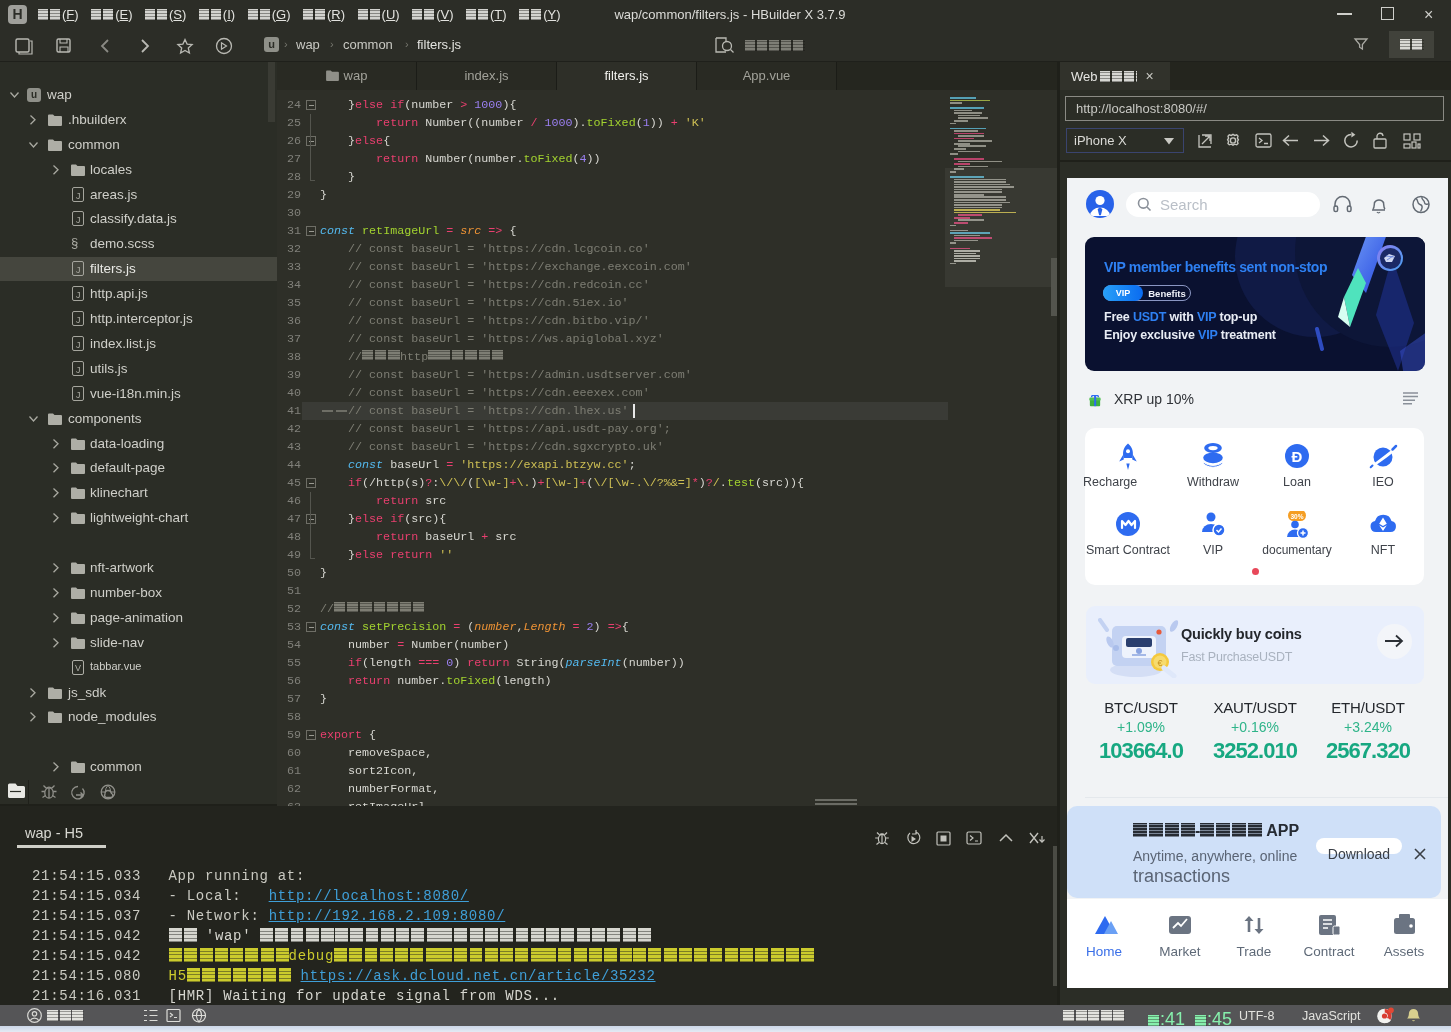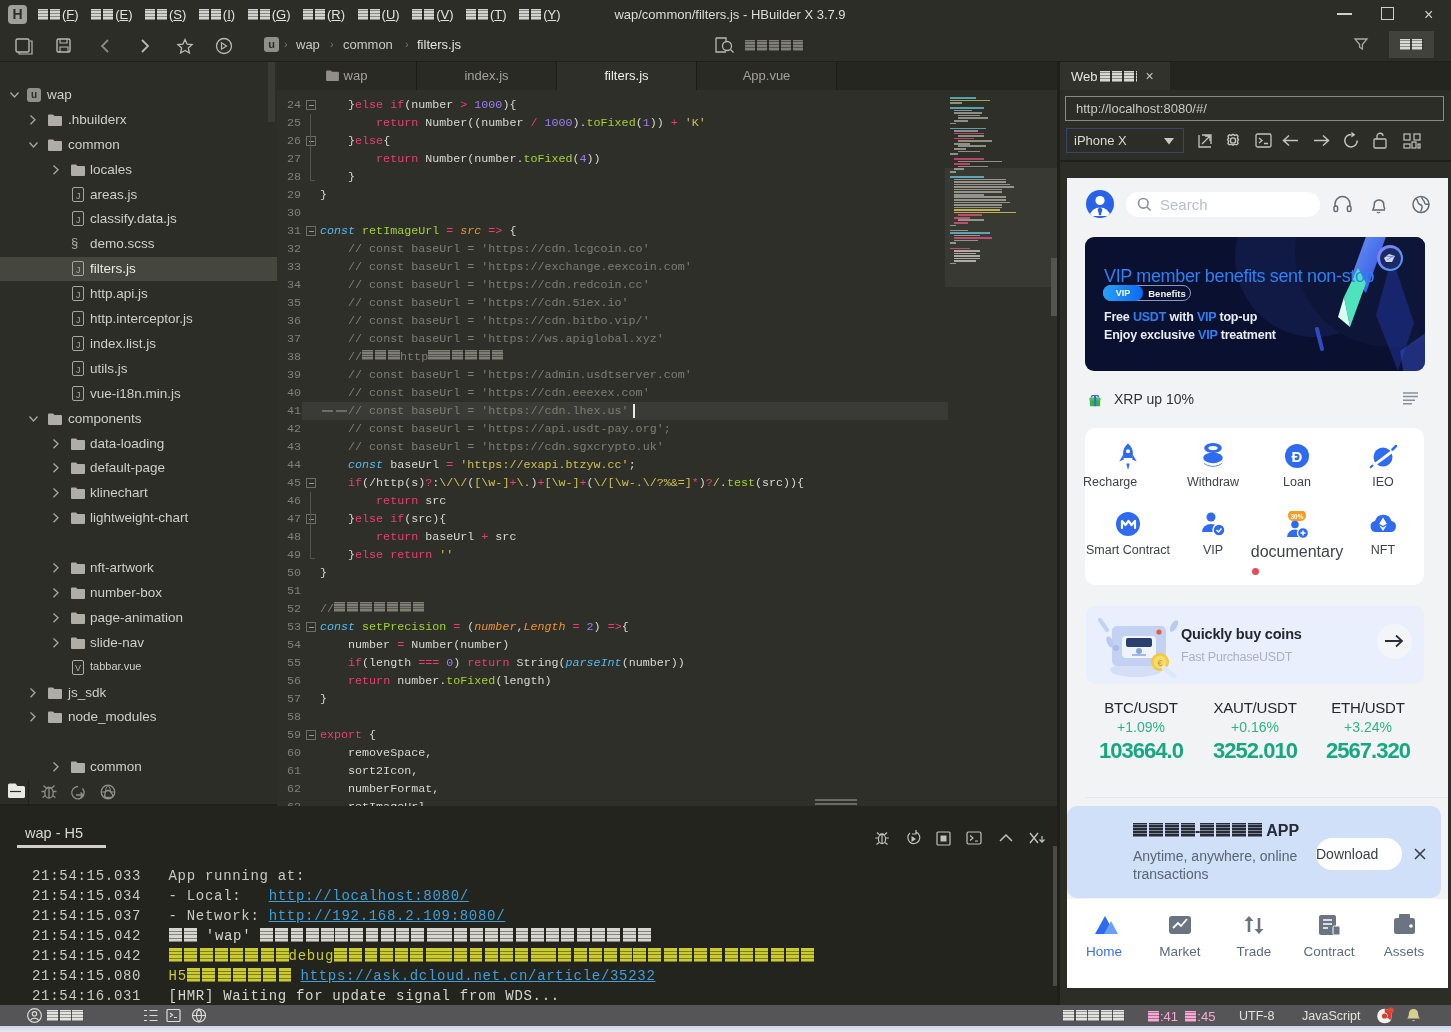--- a/index.html
+++ b/index.html
@@ -596,21 +596,21 @@
 <path d="M92 26 L114 92 L98 140 L76 84 Z" fill="#2136a0" opacity="0.5"></path>
 <path d="M100 120 L128 100 L128 146 L104 146 Z" fill="#3b54d8" opacity="0.45"></path>
 <path d="M17 98 l5 20" stroke="#3556d8" stroke-width="4" stroke-linecap="round" opacity="0.85"></path>
 </svg>
 <div class="abs" style="left:292px;top:8px;width:26px;height:26px;border-radius:50%;background:linear-gradient(135deg,#8a7cf0,#4aa0f0);"></div>
 <div class="abs" style="left:294.5px;top:10.5px;width:21px;height:21px;border-radius:50%;background:#1b2a66"></div>
 <svg class="abs" style="left:297px;top:13px" width="16" height="16" viewBox="0 0 16 16">
             <path d="M2 8 l5-4 6 2 -3 6 -6 0 z" fill="#cfd8f2"></path>
             <path d="M4 6 l8 1 M5 10 l6-4" stroke="#5b79d8" stroke-width="0.8"></path>
           </svg>
-<div class="abs" style="left:19px;top:29px;font-size:18px;font-weight:normal;color:#2e80f2;letter-spacing:-0.35px">VIP member benefits sent non-stop</div>
+<div class="abs" style="left:19px;top:22px;font-size:14px;font-weight:bold;color:#2e80f2;letter-spacing:-0.35px">VIP member benefits sent non-stop</div>
 <div class="abs" style="left:18px;top:48px;width:88px;height:16px;border:1px solid #8a96c2;border-radius:8.5px"></div>
 <div class="abs" style="left:18px;top:48px;width:40px;height:16px;border-radius:8.5px;background:linear-gradient(90deg,#28a0f8,#0a6bf0);color:#fff;font-size:9px;font-weight:bold;text-align:center;line-height:16px">VIP</div>
 <div class="abs" style="left:60px;top:48px;width:44px;height:16px;color:#f0f2f8;font-size:9.5px;font-weight:bold;text-align:center;line-height:17px">Benefits</div>
 <div class="abs" style="left:19px;top:73px;font-size:12.5px;letter-spacing:-0.2px;font-weight:bold;color:#e8ecf4">Free <span style="color:#2e80f2">USDT</span> with <span style="color:#2e80f2">VIP</span> top-up</div>
 <div class="abs" style="left:19px;top:91px;font-size:12.5px;letter-spacing:-0.2px;font-weight:bold;color:#e8ecf4">Enjoy exclusive <span style="color:#2e80f2">VIP</span> treatment</div>
 </div>
 <svg class="abs" style="left:22px;top:217px" width="12" height="12" viewBox="0 0 14 14">
           <rect x="1" y="4" width="12" height="9" rx="1" fill="#3db13d"></rect>
           <rect x="0.5" y="3" width="13" height="3.5" rx="1" fill="#52c252"></rect>
           <rect x="6" y="1.5" width="2.4" height="11.5" fill="#2e6bf0"></rect>
@@ -620,21 +620,21 @@
 <svg class="abs" style="left:336px;top:214px" width="15" height="13" viewBox="0 0 15 13" stroke="#8a9099" stroke-width="1.5">
           <path d="M0 1 h15 M0 4.6 h15 M0 8.2 h12 M0 11.8 h9"></path>
         </svg>
 <div class="abs" style="left:18px;top:250px;width:339px;height:157px;border-radius:10px;background:#fff"></div>
 <div class="abs" style="left:16px;top:297px;width:90px;text-align:left;font-size:12.5px;color:#3f434a">Recharge</div>
 <div class="abs" style="left:101px;top:297px;width:90px;text-align:center;font-size:12.5px;color:#3f434a">Withdraw</div>
 <div class="abs" style="left:185px;top:297px;width:90px;text-align:center;font-size:12.5px;color:#3f434a">Loan</div>
 <div class="abs" style="left:271px;top:297px;width:90px;text-align:center;font-size:12.5px;color:#3f434a">IEO</div>
 <div class="abs" style="left:6px;top:365px;width:110px;text-align:center;font-size:12.5px;color:#3f434a">Smart Contract</div>
 <div class="abs" style="left:91px;top:365px;width:110px;text-align:center;font-size:12.5px;color:#3f434a">VIP</div>
-<div class="abs" style="left:175px;top:365px;width:110px;text-align:center;font-size:16px;color:#3f434a">documentary</div>
+<div class="abs" style="left:175px;top:365px;width:110px;text-align:center;font-size:12px;color:#3f434a">documentary</div>
 <div class="abs" style="left:261px;top:365px;width:110px;text-align:center;font-size:12.5px;color:#3f434a">NFT</div>
 <svg class="abs" style="left:48px;top:265px" width="295" height="28" viewBox="0 0 295 28" fill="#2e6bf0">
 <g>
             <path d="M13 0.5 c4.5 3.5 6 9 4.2 14.5 l-8.4 0 c-1.8-5.5-.3-11 4.2-14.5 z"></path>
             <path d="M8.6 11 l-4.4 7.5 4.6-2 z M17.4 11 l4.4 7.5 -4.6-2 z"></path>
             <circle cx="13" cy="8.2" r="2" fill="#fff"></circle>
             <path d="M11.3 20.5 h3.4 l-1.7 6.5 z"></path>
           </g>
 <g transform="translate(85,0)">
             <path d="M13 0 a8.8 5 0 1 0 .01 0 z M13 2.9 a4.7 2.2 0 1 1 -.01 0 z" fill-rule="evenodd"></path>
@@ -709,22 +709,22 @@
 <div class="abs" style="left:128px;top:521px;width:120px;text-align:center;font-size:15px;letter-spacing:-0.2px;color:#24272c">XAUT/USDT</div>
 <div class="abs" style="left:128px;top:541px;width:120px;text-align:center;font-size:14px;color:#2eb489">+0.16%</div>
 <div class="abs" style="left:118px;top:560px;width:140px;text-align:center;font-size:22px;letter-spacing:-1px;font-weight:bold;color:#17a881">3252.010</div>
 <div class="abs" style="left:241px;top:521px;width:120px;text-align:center;font-size:15px;letter-spacing:-0.2px;color:#24272c">ETH/USDT</div>
 <div class="abs" style="left:241px;top:541px;width:120px;text-align:center;font-size:14px;color:#2eb489">+3.24%</div>
 <div class="abs" style="left:231px;top:560px;width:140px;text-align:center;font-size:22px;letter-spacing:-1px;font-weight:bold;color:#17a881">2567.320</div>
 <div class="abs" style="left:18px;top:619px;width:363px;height:1px;background:#e4e8ec"></div>
 <div class="abs" style="left:0;top:628px;width:374px;height:92px;border-radius:10px;background:#cfe0f8">
 <div class="abs" style="left:66px;top:16px;font-size:16px;font-weight:bold;color:#262b33"><span class="zd" style="width:62px"></span>-<span class="zd" style="width:62px"></span> APP</div>
 <div class="abs" style="left:66px;top:42px;font-size:14px;color:#5a6474">Anytime, anywhere, online</div>
-<div class="abs" style="left:66px;top:60px;font-size:14px;color:#5a6474">transactions</div>
-<div class="abs" style="left:249px;top:32px;width:86px;height:32px;border-radius:16px;background:#fff;line-height:32px;font-size:14px;color:#3a3f46">Download</div>
+<div class="abs" style="left:66px;top:60px;font-size:18px;color:#5a6474">transactions</div>
+<div class="abs" style="left:249px;top:32px;width:86px;height:16px;border-radius:16px;background:#fff;text-align:center;line-height:32px;font-size:14px;color:#3a3f46">Download</div>
 <svg class="abs" style="left:347px;top:42px" width="12" height="12" viewBox="0 0 12 12" stroke="#3a3f46" stroke-width="1.6">
             <path d="M1 1 l10 10 M11 1 l-10 10"></path>
           </svg>
 </div>
 <div class="abs" style="left:0;top:721px;width:381px;height:89px;background:#fff"></div>
 <div class="abs" style="left:-3px;top:766px;width:80px;text-align:center;font-size:13.5px;color:#3a6fe8">Home</div>
 <div class="abs" style="left:73px;top:766px;width:80px;text-align:center;font-size:13.5px;color:#5f6a78">Market</div>
 <div class="abs" style="left:147px;top:766px;width:80px;text-align:center;font-size:13.5px;color:#5f6a78">Trade</div>
 <div class="abs" style="left:222px;top:766px;width:80px;text-align:center;font-size:13.5px;color:#5f6a78">Contract</div>
 <div class="abs" style="left:297px;top:766px;width:80px;text-align:center;font-size:13.5px;color:#5f6a78">Assets</div>
@@ -769,21 +769,21 @@
 <g>
           <rect x="24" y="1.5" width="13" height="12" rx="1"></rect>
           <path d="M27 5 l2.5 2 -2.5 2 M31 9.5 h3"></path>
         </g>
 <g>
           <circle cx="56" cy="7.5" r="6.5"></circle>
           <path d="M49.5 7.5 h13 M56 1 a9.5 9.5 0 0 1 0 13 M56 1 a9.5 9.5 0 0 0 0 13" stroke-width="1.1"></path>
         </g>
 </svg>
  <div class="abs" style="left:1063px;top:4px;font-size:12.5px;color:#e2e2de"><span class="zs" style="width:62px"></span></div>
- <div class="abs" style="left:1148px;top:4px;font-size:13px;color:#f9a8d4"><span class="zs" style="width:12px"></span>:41&nbsp;&nbsp;<span class="zs" style="width:12px"></span>:45</div>
+ <div class="abs" style="left:1148px;top:4px;font-size:18px;color:#86efac"><span class="zs" style="width:12px"></span>:41&nbsp;&nbsp;<span class="zs" style="width:12px"></span>:45</div>
  <div class="abs" style="left:1239px;top:4px;font-size:12.5px;color:#e2e2de">UTF-8</div>
  <div class="abs" style="left:1302px;top:4px;font-size:12.5px;color:#e2e2de">JavaScript</div>
  <svg class="abs" style="left:1376px;top:2px" width="18" height="17" viewBox="0 0 18 17">
         <circle cx="8.5" cy="9" r="7.3" fill="#f2f2f0"></circle>
         <path d="M8.5 2 a7 7 0 0 1 5.4 11.5 l-3-2.6 a3.2 3.2 0 0 0 -2.4 -5.4 z" fill="#d93b30"></path>
         <path d="M8.5 5.5 a3.5 3.5 0 1 0 3.4 5.4 l3 2.6 a7 7 0 1 1 -6.4 -11.5 z" fill="#f2f2f0"></path>
         <circle cx="8.5" cy="9" r="2.6" fill="#d93b30"></circle>
         <circle cx="15" cy="3.2" r="2.8" fill="#e34733"></circle>
       </svg>
  <svg class="abs" style="left:1406px;top:3px" width="15" height="15" viewBox="0 0 15 15" fill="#d8cf8e">

